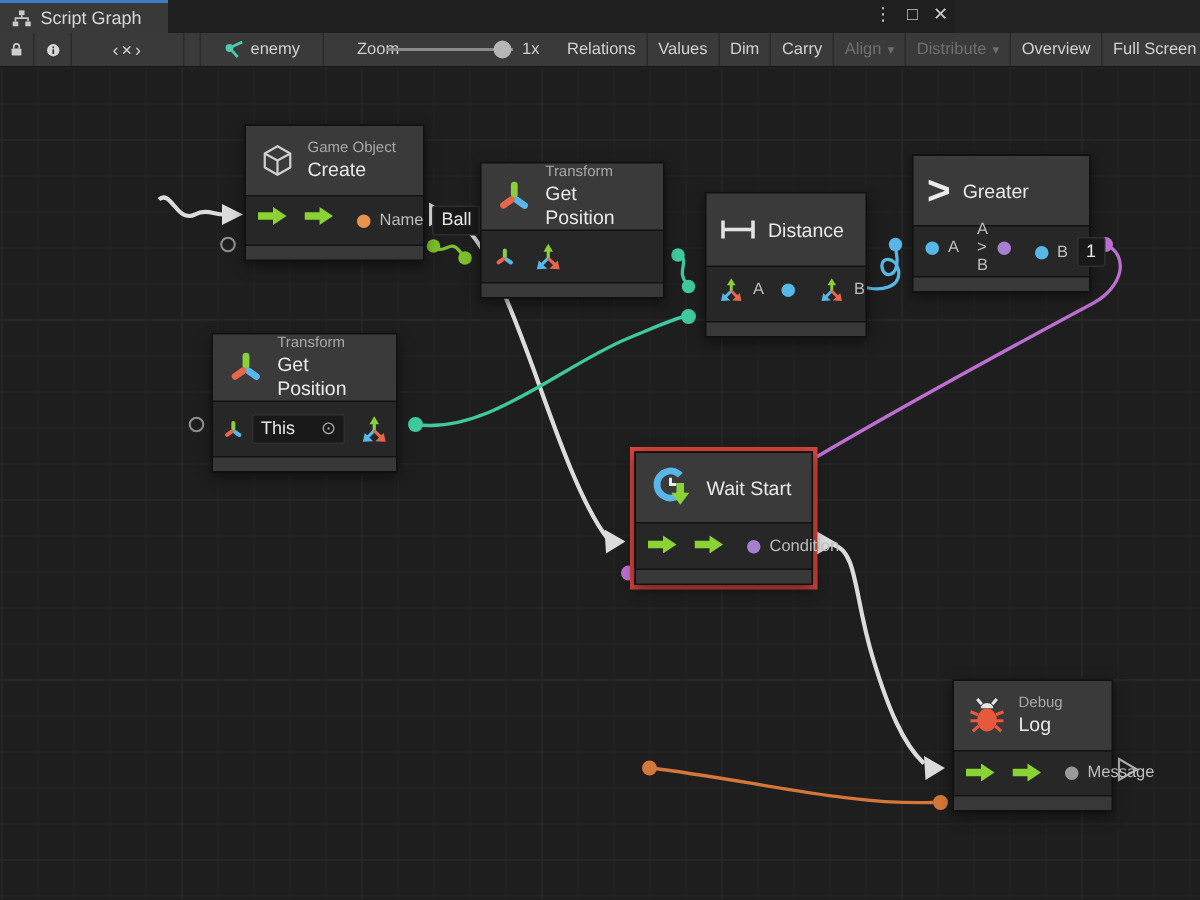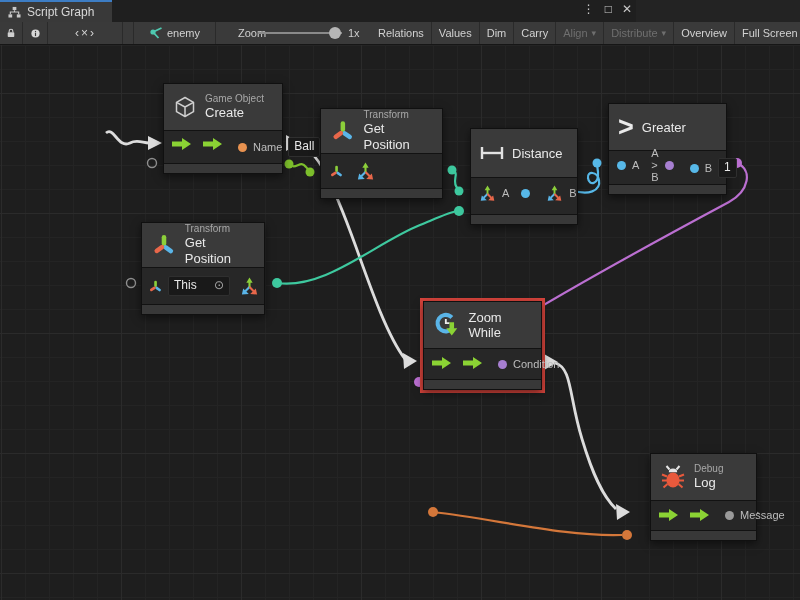--- a/index.html
+++ b/index.html
@@ -365,21 +365,21 @@
 
     <div id="node-wait-wrap">
       <div class="node" style="width:119px">
         <div class="hdr" style="height:46px">
           <svg width="30" height="30" viewBox="0 0 30 30">
             <circle cx="14" cy="13" r="9" fill="none" stroke="#5ab5e8" stroke-width="4.5" stroke-dasharray="44 13" transform="rotate(35 14 13)"></circle>
             <path d="M14 8.5 V13 H18" stroke="#ececec" stroke-width="2" fill="none"></path>
             <path d="M20.5 12 V19" stroke="#8bd334" stroke-width="5"></path>
             <polygon points="20.5,26.5 14.5,18.5 26.5,18.5" fill="#8bd334"></polygon>
           </svg>
-          <span class="ttl">Zoom While</span>
+          <span class="ttl">Wait Start</span>
         </div>
         <div class="bod">
           <div class="row" style="height:22px">
             <svg class="flow-arrow" width="19" height="12" viewBox="0 0 19 12">
                 <path d="M0 3.5 h10 v-3.5 l9 6 -9 6 v-3.5 h-10 z" fill="#8bd334"></path>
               </svg>
             <span class="spacer"></span>
             <svg class="flow-arrow" width="19" height="12" viewBox="0 0 19 12">
                 <path d="M0 3.5 h10 v-3.5 l9 6 -9 6 v-3.5 h-10 z" fill="#8bd334"></path>
               </svg>
@@ -387,21 +387,21 @@
           <div class="row" style="height:24px">
             <span class="dot" style="background:#a77fd1"></span>
             <span class="lbl">Condition</span>
           </div>
         </div>
         <div class="ftr"></div>
       </div>
     </div>
 
 
-    <div class="node" style="left:650px;top:408px;width:107px">
+    <div class="node" style="left:635px;top:408px;width:107px">
       <div class="hdr" style="height:46px">
         <svg width="26" height="26" viewBox="0 0 26 26">
           <path d="M9.5 5.5 L6.5 2 M16.5 5.5 L19.5 2" stroke="#e6e6e6" stroke-width="2" fill="none"></path>
           <path d="M8.8 8.2 a4.2 3.6 0 0 1 8.4 0 z" fill="#e6e6e6"></path>
           <g stroke="#e8593c" stroke-width="2">
               <path d="M7 12.5 L2 10.5 M7 16.5 L2 16.5 M7.5 20 L3.5 23.5 M19 12.5 L24 10.5 M19 16.5 L24 16.5 M18.5 20 L22.5 23.5"></path>
             </g>
           <ellipse cx="13" cy="16" rx="6.6" ry="7.6" fill="#e8593c"></ellipse>
         </svg>
         <div class="titles">

